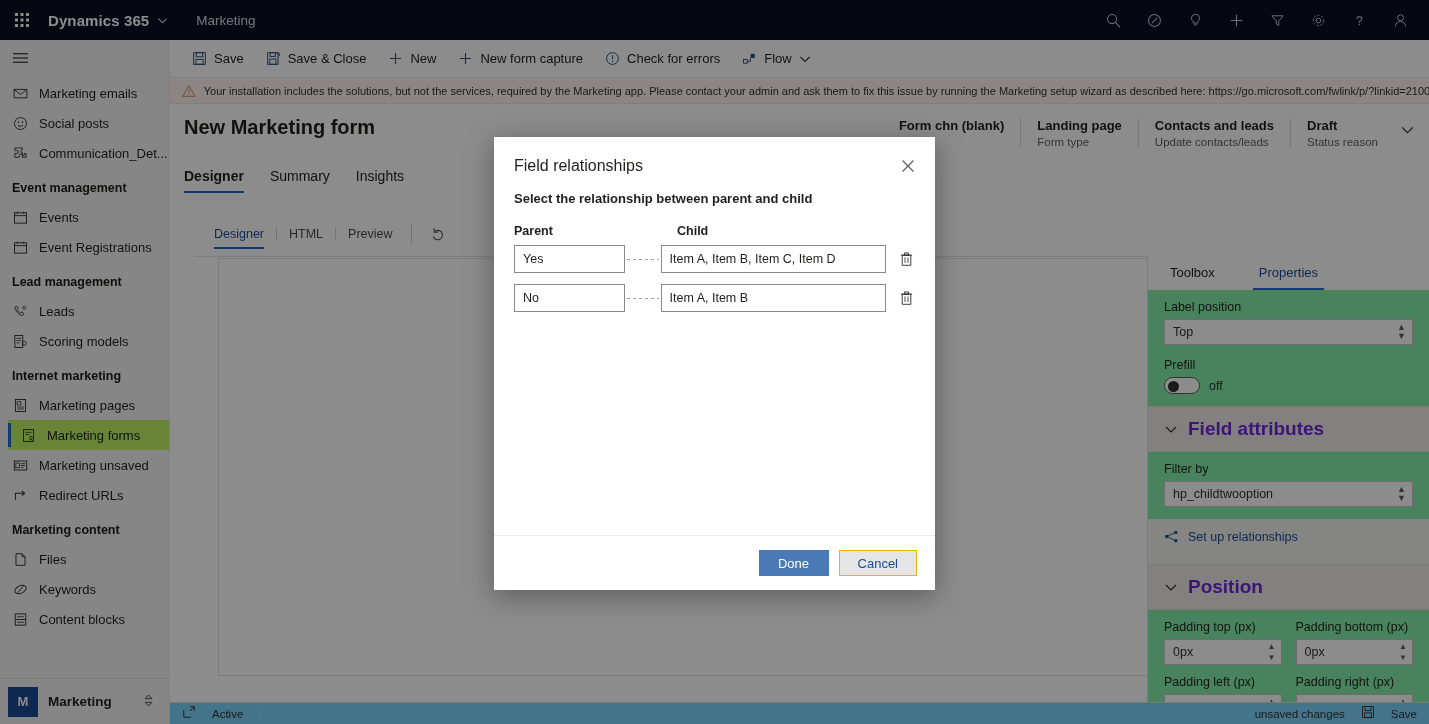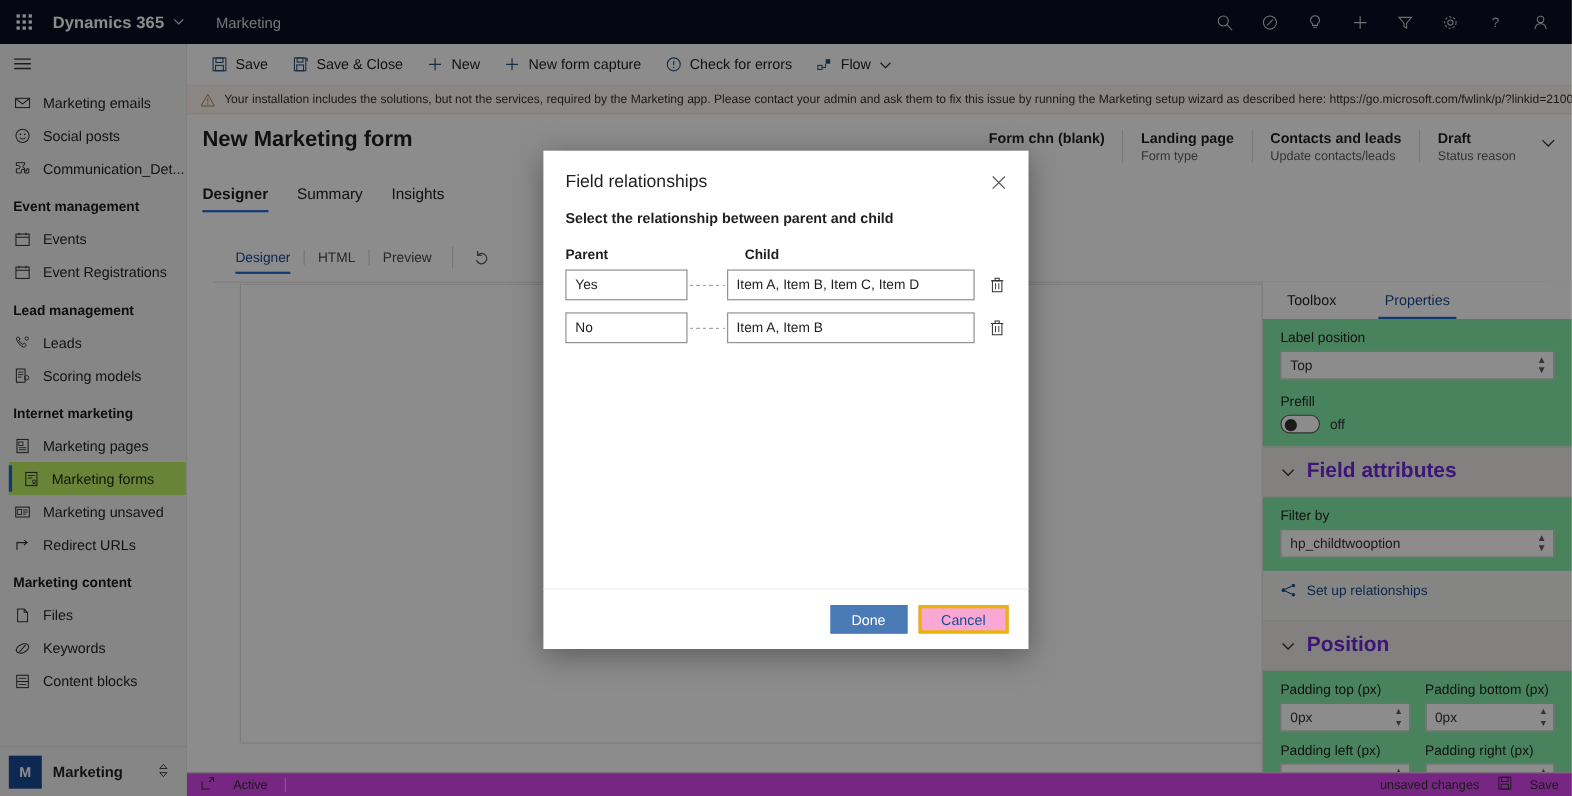--- a/index.html
+++ b/index.html
@@ -257,21 +257,21 @@
     font-size: 12.5px; color: #323130; line-height: 24px; padding-left: 8px;
   }
   .spinbox .arrows {
     position: absolute; right: 5px; top: 1px; display: flex; flex-direction: column;
     font-size: 8px; color: #605e5c; line-height: 11px;
   }
 
   
   .statusbar {
     position: absolute; left: 170px; bottom: 0; width: 1259px; height: 22px;
-    background: #d946ef; border-top: 1px solid #e1dfdd;
+    background: #7dd3fc; border-top: 1px solid #e1dfdd;
     display: flex; align-items: center; padding: 0 12px; gap: 12px;
     z-index: 7;
   }
   .sb-left { display: flex; align-items: center; gap: 16px; }
   .sb-text { font-size: 11.5px; color: #323130; }
   .sb-divider { width: 1px; height: 13px; background: #c8c6c4; }
   .sb-right { margin-left: auto; display: flex; align-items: center; gap: 16px; }
 
   
   .modal {
@@ -315,21 +315,21 @@
     display: flex; align-items: center; justify-content: center; color: #323130;
   }
   .modal-foot {
     border-top: 1px solid #edebe9; padding: 14px 18px; display: flex; justify-content: flex-end; gap: 10px;
   }
   .btn {
     height: 26px; min-width: 70px; padding: 0 18px; font-size: 13px;
     display: flex; align-items: center; justify-content: center; cursor: pointer;
   }
   .btn-primary { background: #4a7ab5; color: #ffffff; border: 1px solid #4a7ab5; }
-  .btn-secondary { background: #f9a8d4; color: #1b4b94; border: 3px solid #eab308; }
+  .btn-secondary { background: #e5e5e5; color: #1b4b94; border: 1px solid #eab308; }
 </style>
 </head>
 <body>
 <div id="root">
 
 <div class="topbar">
   <div class="waffle">
     <svg width="16" height="16" viewBox="0 0 16 16">
       <g fill="#ffffff">
         <rect x="1" y="1" width="3" height="3"></rect>

